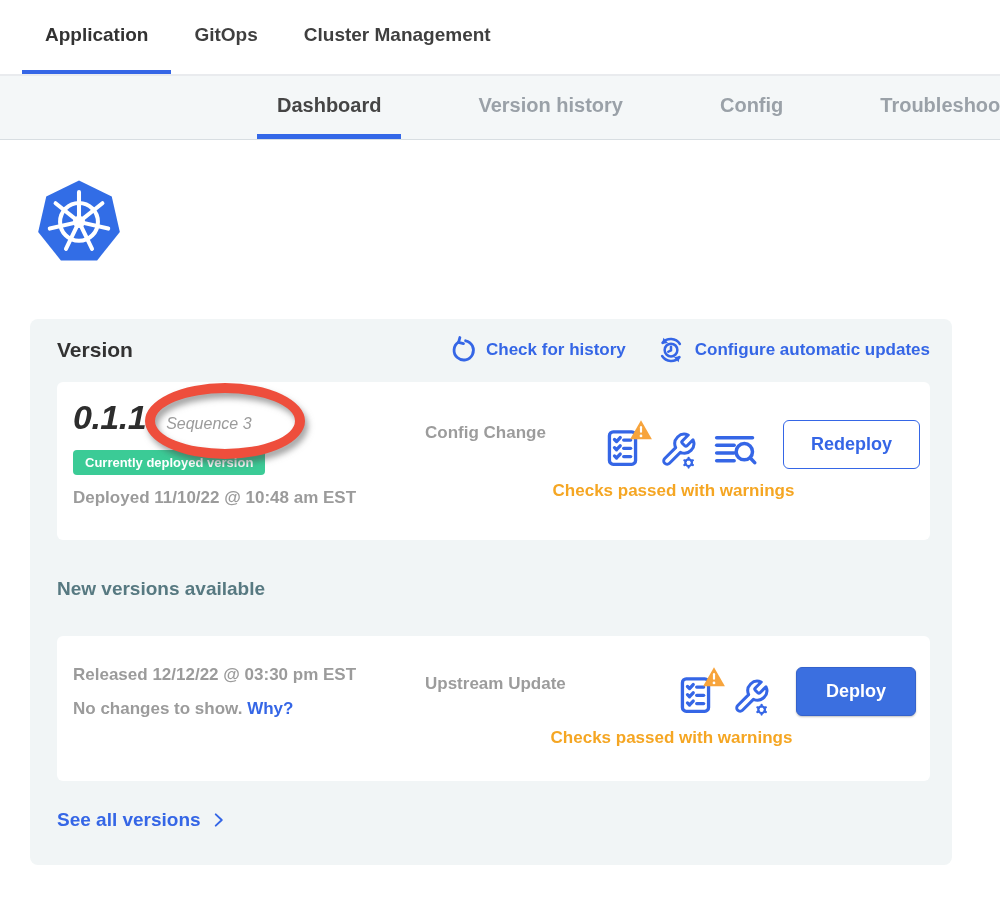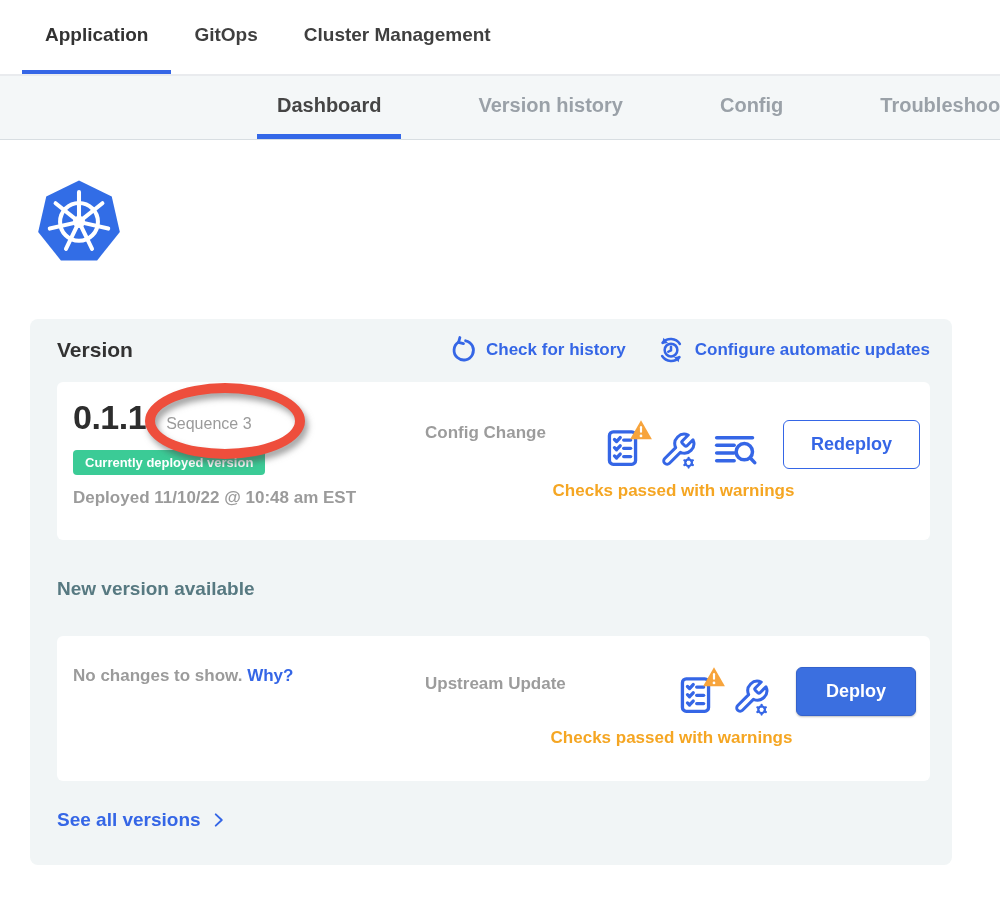--- a/index.html
+++ b/index.html
@@ -52,21 +52,21 @@
   
   .card {
     position:relative; background:#fff; border-radius:6px;
     padding:16px 12px 18px 16px; display:grid;
     grid-template-columns:352px 180px 1fr;
     grid-template-rows:auto auto;
   }
   .card-1 { margin-top:17px; min-height:158px; }
   .card-2 { margin-top:36px; min-height:145px; }
   .left-col { grid-row:1 / 3; }
-  .ver-row { display:flex; align-items:baseline; gap:20px; }
+  .ver-row { display:flex; align-items:baseline; gap:20px;font-style:italic; }
   .ver-number { font-size:34px; font-weight:800; color:#2d2d2d; letter-spacing:-0.5px; }
   .ver-seq { font-size:16px; color:#9b9b9b; }
   .deployed-badge {
     display:inline-block; margin-top:13px; background:#3bcb96; color:#fff;
     font-size:13px; font-weight:700; padding:5px 12px; border-radius:4px;
   }
   .meta-text { margin-top:13px; font-size:17px; font-weight:600; color:#9b9b9b; }
   .nochanges-row { margin-top:14px; font-size:17px; font-weight:600; color:#9b9b9b; }
   .why-link { color:#3566e6; font-weight:700; cursor:pointer; }
   .source-label { align-self:center; font-size:17px; font-weight:700; color:#9c9c9c; }
@@ -222,24 +222,25 @@
           <line x1="2" y1="19" x2="12.5" y2="19"></line>
           <circle cx="18.6" cy="13.6" r="4.9"></circle>
           <line x1="22.2" y1="17.4" x2="24.8" y2="20.2"></line>
         </svg>
       </span>
       <button class="btn btn-outline">Redeploy</button>
     </div>
     <div class="warning-row">Checks passed with warnings</div>
   </div>
 
-  <div class="new-version-heading">New version available</div>
+  <div class="new-version-heading">New versions available</div>
 
   <div class="card card-2">
     <div class="left-col">
+      <div class="meta-text">Released 12/12/22 @ 03:30 pm EST</div>
       <div class="nochanges-row">
         <span>No changes to show.</span>
         <span class="why-link">Why?</span>
       </div>
     </div>
     <div class="source-label">Upstream Update</div>
     <div class="actions-col">
       <span class="icon-wrap">
         <svg width="38" height="42" viewBox="0 0 24 26" fill="none" stroke="#3566e6" stroke-width="2.1" stroke-linecap="round" stroke-linejoin="round">
           <rect x="2.8" y="2.8" width="16.5" height="20.5" rx="2.4"></rect>

